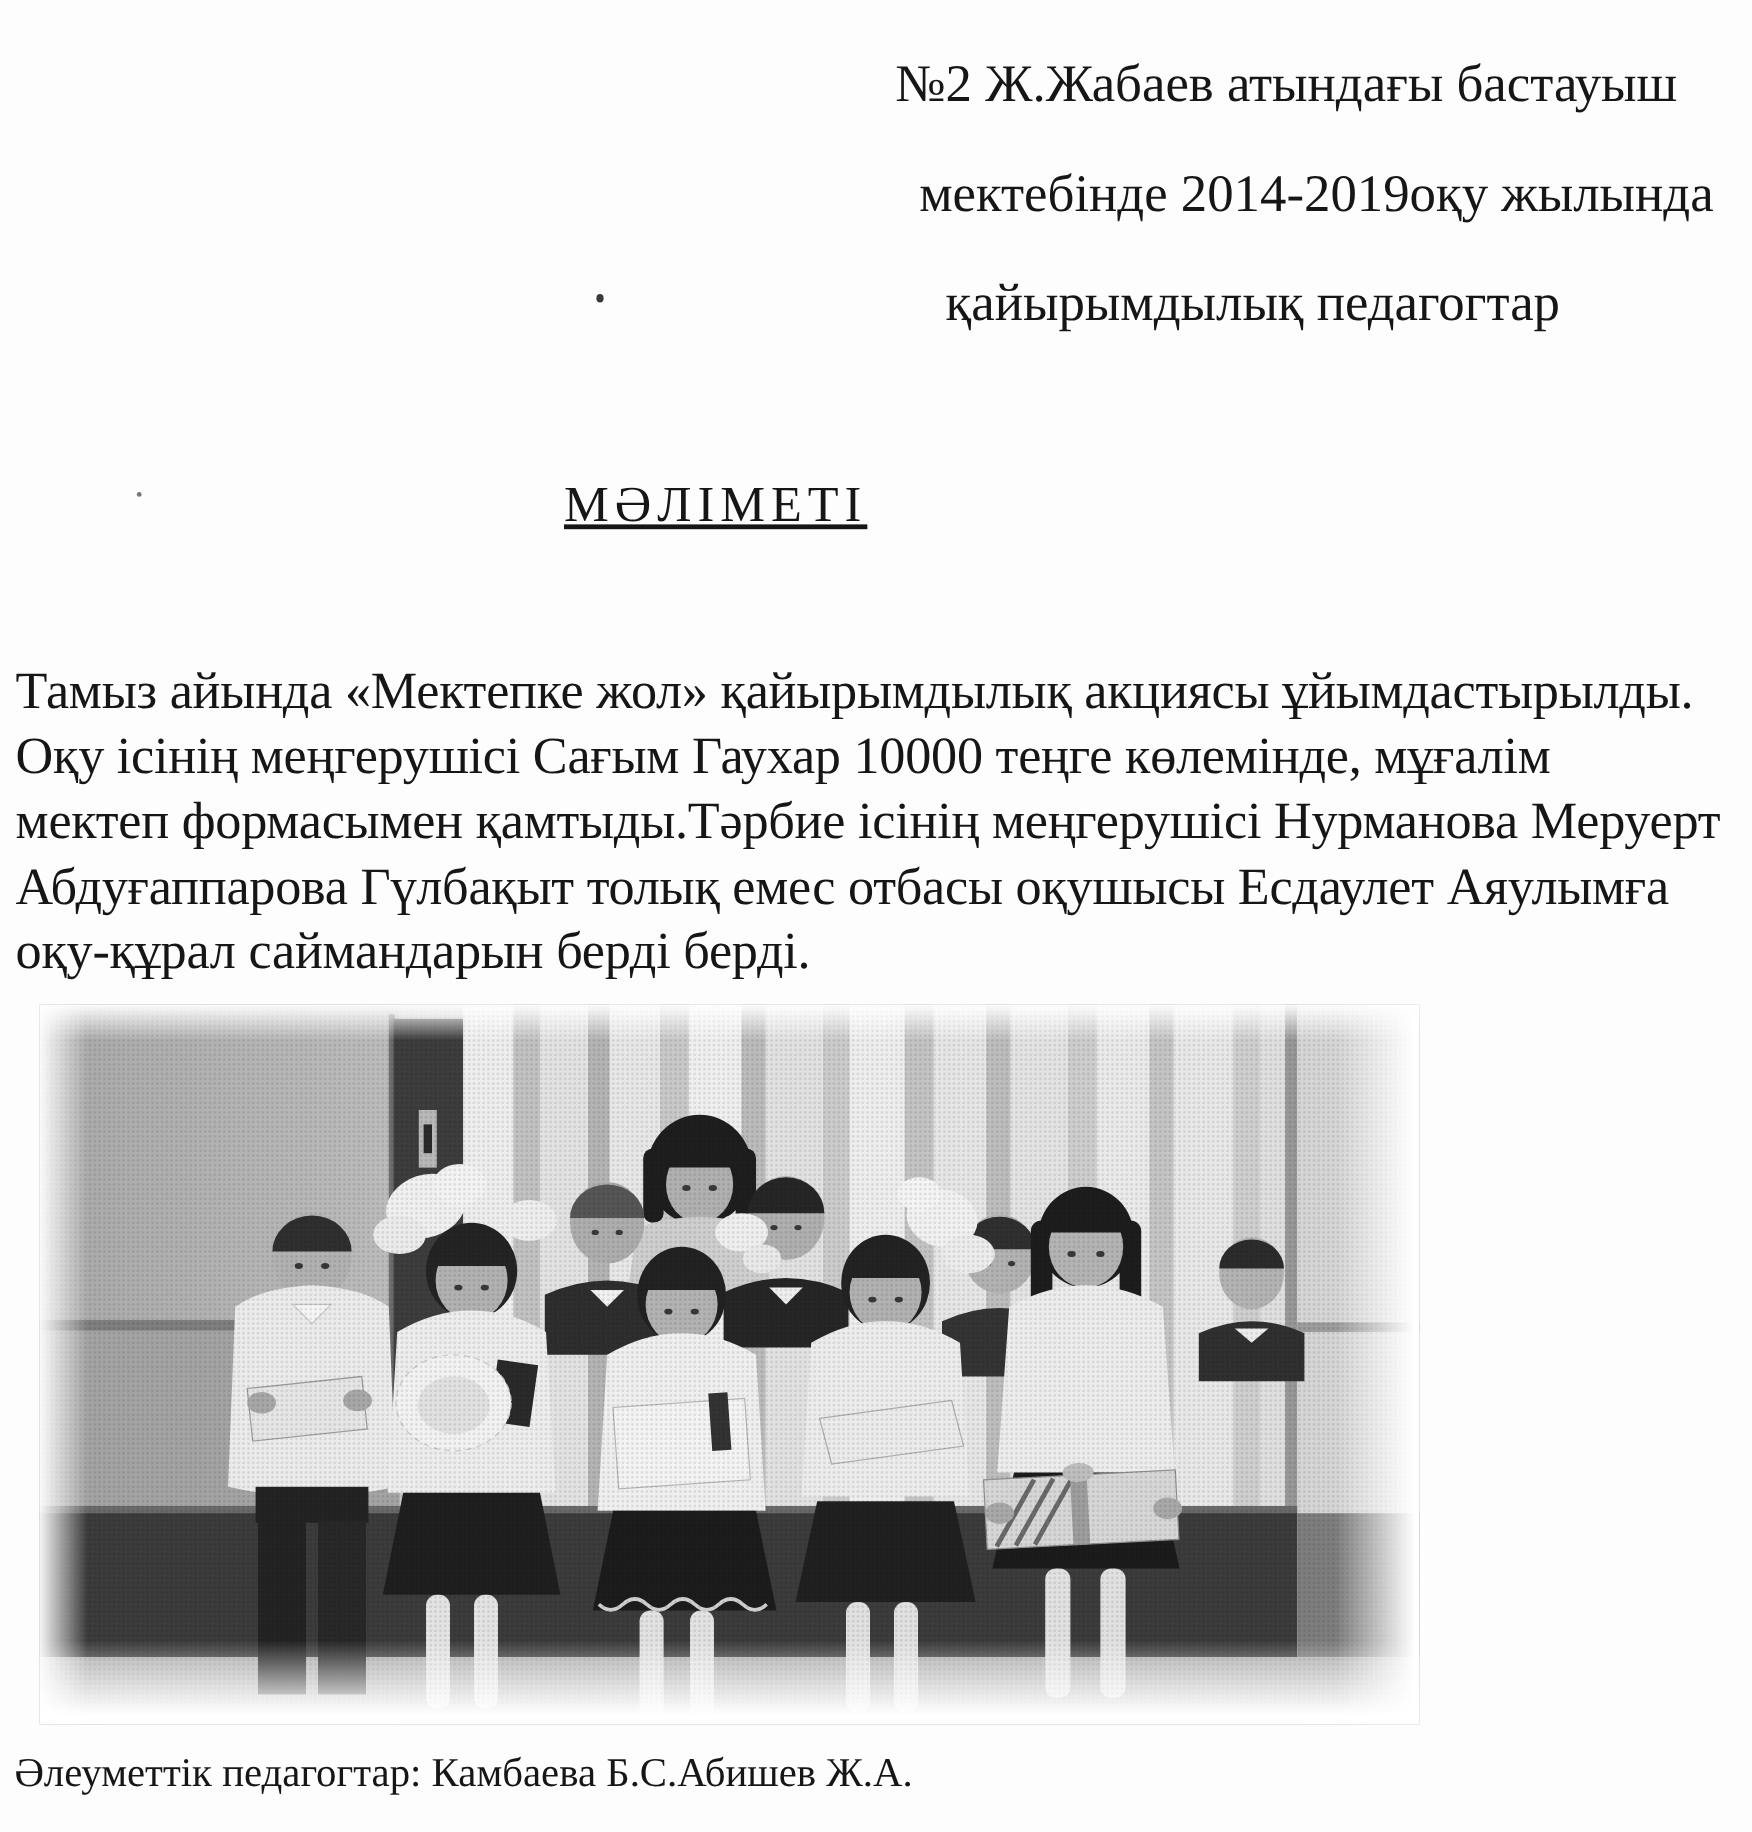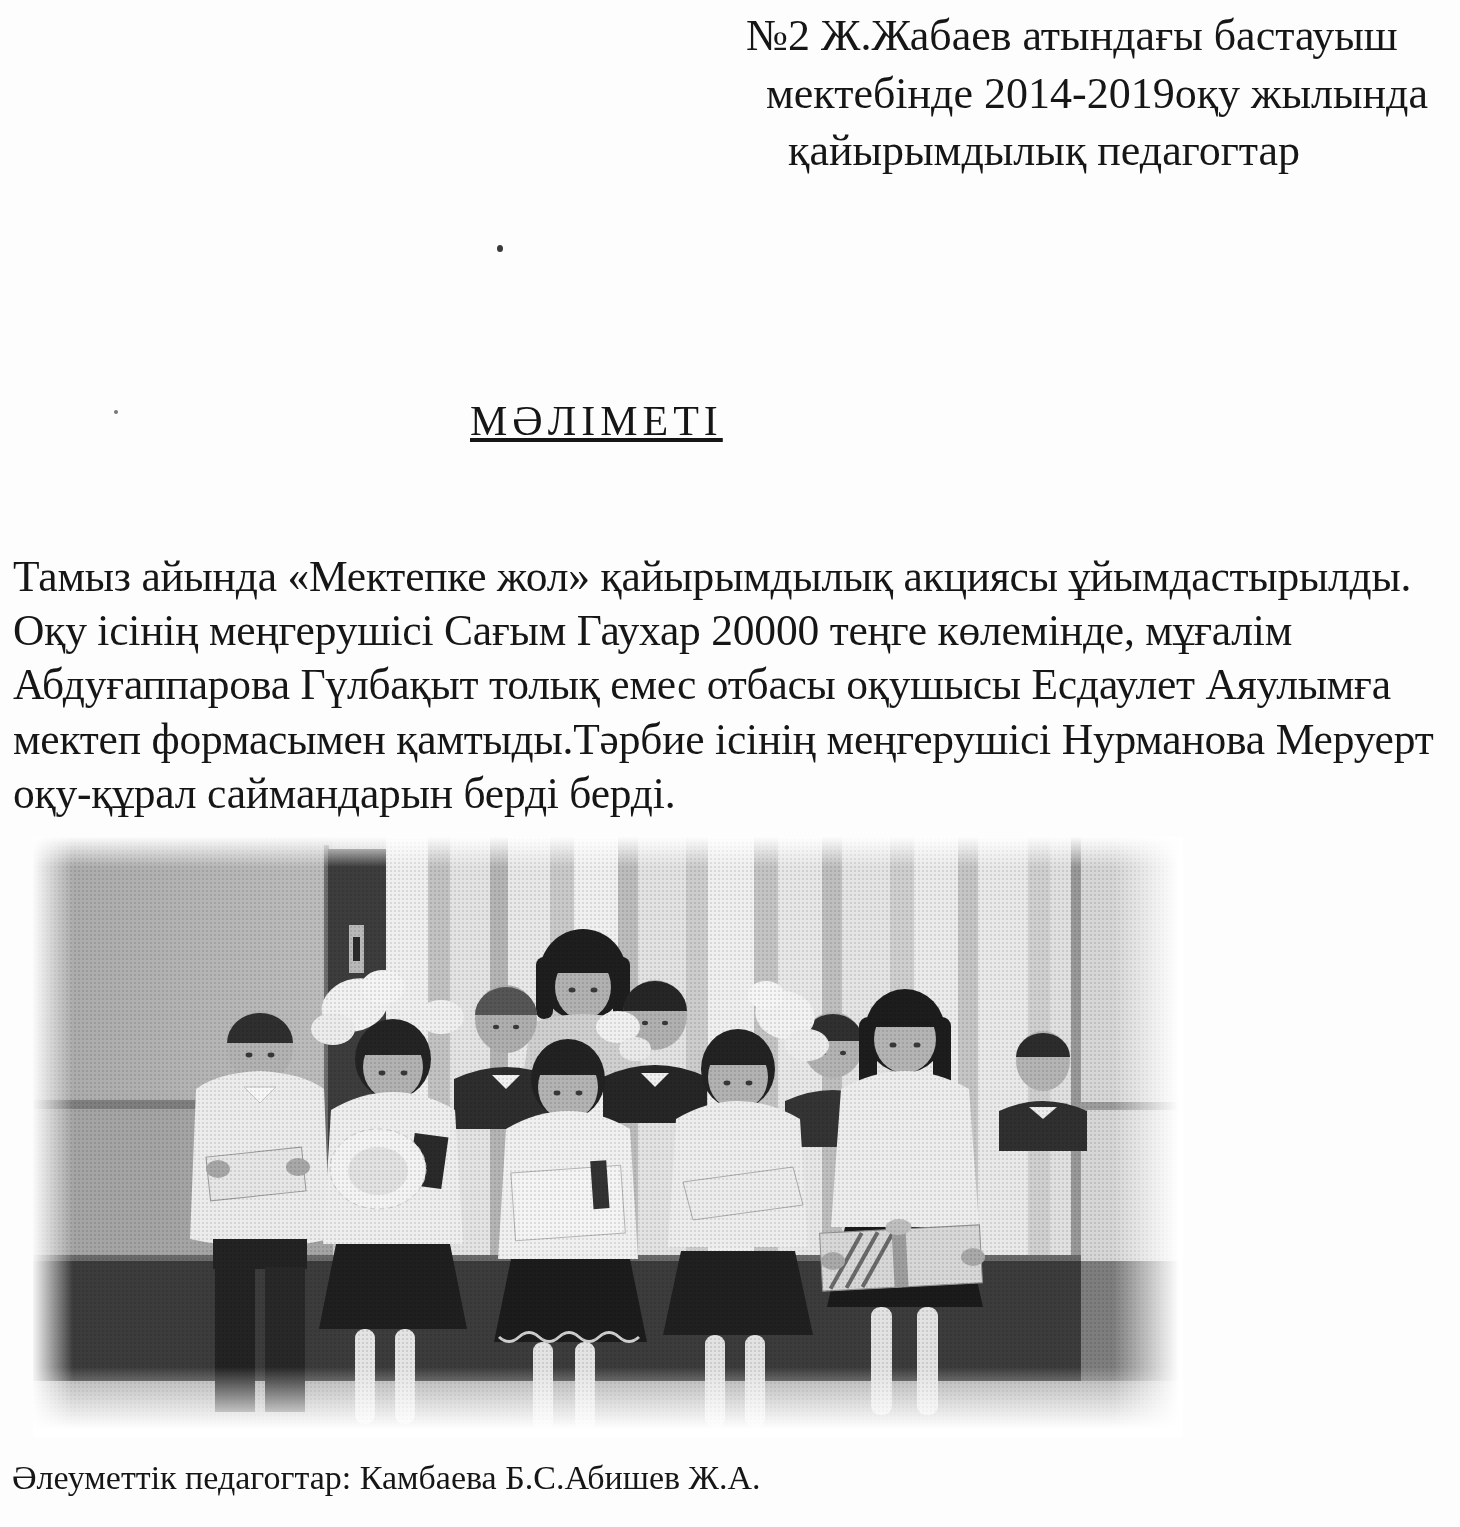--- a/index.html
+++ b/index.html
@@ -3,21 +3,21 @@
 <meta charset="utf-8">
 <style>
   html,body{margin:0;padding:0;background:#e9e9e9;}
   .page{
     position:relative; width:1460px; height:1527px; margin:0 auto;
     background:#fdfdfd; overflow:hidden;
     font-family:"Liberation Serif", serif; color:#161616;
   }
   
   .header{position:absolute; left:746px; top:7px; font-size:44px; line-height:57.5px; white-space:nowrap;}
-  .hline{min-height:57px;}
+  .hline{min-height:57px;margin-top:34px;}
   .hline.i1{padding-left:20px;}
   .hline.i2{padding-left:8px;}
   .hline.i3{padding-left:42px;}
   
   .title{
     position:absolute; left:470px; top:397px;
     font-size:42px; letter-spacing:5px; white-space:nowrap;text-decoration:underline;
   }
   
   .bodytext{position:absolute; left:13px; top:549px; font-size:43.5px; line-height:54.2px; letter-spacing:-0.2px;}
@@ -57,23 +57,23 @@
   <div class="header">
     <div class="hline">№2 Ж.Жабаев атындағы бастауыш</div>
     <div class="hline i1">мектебінде 2014-2019оқу жылында</div>
     <div class="hline i3">қайырымдылық педагогтар</div>
   </div>
 
   <div class="title">МӘЛІМЕТІ</div>
 
   <div class="bodytext">
     <div class="bline">Тамыз айында «Мектепке жол» қайырымдылық акциясы ұйымдастырылды.</div>
-    <div class="bline">Оқу ісінің меңгерушісі Сағым Гаухар 20000 теңге көлемінде, мұғалім</div>
+    <div class="bline">Оқу ісінің меңгерушісі Сағым Гаухар 10000 теңге көлемінде, мұғалім</div>
+    <div class="bline">мектеп формасымен қамтыды.Тәрбие ісінің меңгерушісі Нурманова Меруерт</div>
     <div class="bline">Абдуғаппарова Гүлбақыт толық емес отбасы оқушысы Есдаулет Аяулымға</div>
-    <div class="bline">мектеп формасымен қамтыды.Тәрбие ісінің меңгерушісі Нурманова Меруерт</div>
     <div class="bline">оқу-құрал саймандарын берді берді.</div>
   </div>
 
   <div class="photo" role="img" aria-label="Black-and-white photo: group of schoolchildren in white shirts holding gifts with a teacher, standing in front of curtains in a school hall">
     <svg viewBox="0 0 1150 600" preserveAspectRatio="none">
 
       <defs>
         <linearGradient id="wallg" x1="0" y1="0" x2="1" y2="0">
           <stop offset="0" stop-color="#a9a9a9"></stop>
             <stop offset="1" stop-color="#bdbdbd"></stop>

